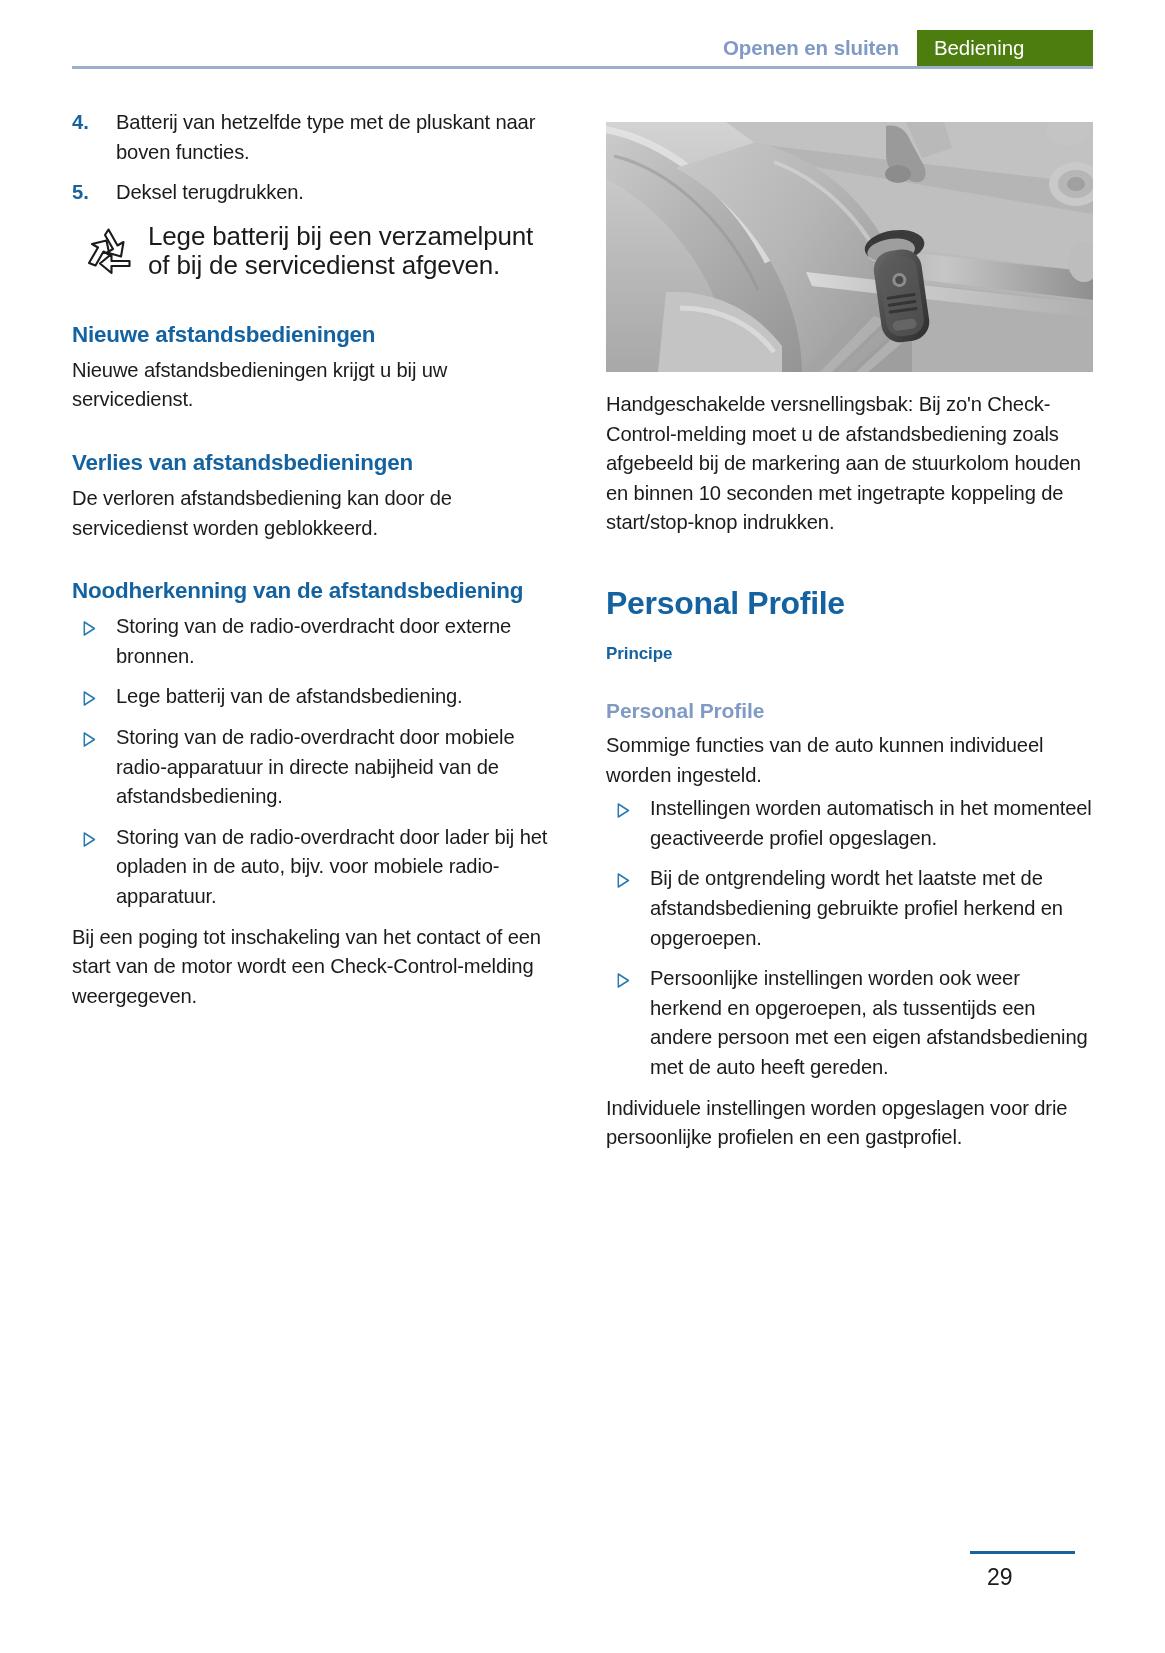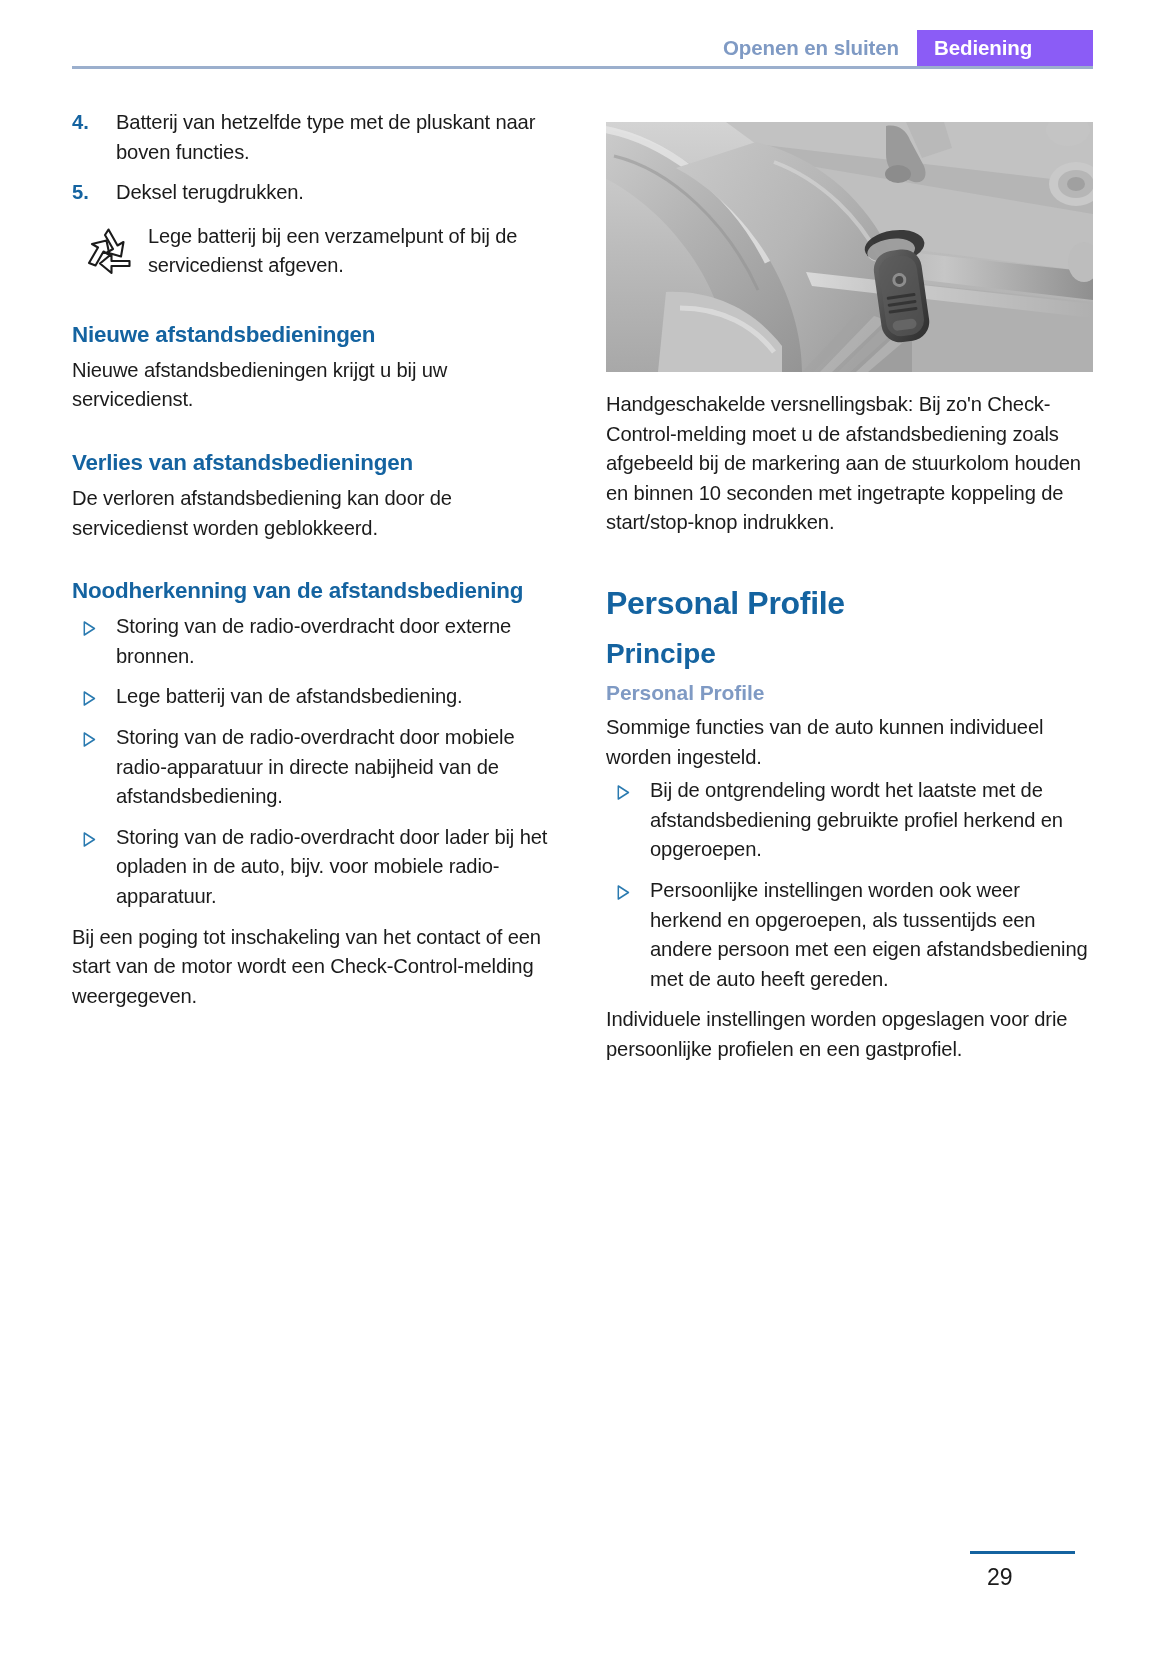--- a/index.html
+++ b/index.html
@@ -32,24 +32,24 @@
   .header-chapter {
     color: #7f9ac4;
     font-size: 20.5px;
     font-weight: bold;
     letter-spacing: -0.1px;
     display: flex;
     align-items: center;
     padding-right: 18px;
   }
   .header-section {
-    background: #8b5cf6;
+    background: #4d7c0f;
     color: #ffffff;
     font-size: 20.5px;
-    font-weight: bold;
+    font-weight: normal;
     letter-spacing: -0.1px;
     display: flex;
     align-items: center;
     padding: 0 15px 0 17px;
     min-width: 176px;
   }
   .header-rule {
     margin-top: 0px;
     height: 2.5px;
     background: #9bafcd;
@@ -88,25 +88,25 @@
     color: #1463a0;
     font-size: 32px;
     font-weight: bold;
     line-height: 38px;
     letter-spacing: -0.3px;
     margin-top: 46px;
     margin-bottom: 18px;
   }
   h3.heading-sub {
     color: #1463a0;
-    font-size: 28px;
+    font-size: 17px;
     font-weight: bold;
     line-height: 27px;
     letter-spacing: -0.1px;
-    margin-bottom: 12px;
+    margin-bottom: 30px;
   }
   h3.heading-light {
     color: #7f9ac4;
     font-size: 21px;
     font-weight: bold;
     line-height: 28px;
     letter-spacing: -0.1px;
     margin-bottom: 6px;
   }
   h2.heading-light-big {
@@ -145,21 +145,21 @@
     margin-top: 14px;
     margin-bottom: 4px;
   }
   .recycle-icon {
     width: 76px;
     flex: 0 0 76px;
     padding-left: 6px;
     padding-top: 3px;
   }
   .recycle-text {
-    font-size: 20px;
+    font-size: 26px;
     line-height: 29.6px;
     letter-spacing: -0.15px;
     flex: 1;
   }
 
   
   ul.triangle-list { list-style: none; margin-top: 4px; }
   ul.triangle-list li {
     display: flex;
     margin-bottom: 11px;
@@ -396,20 +396,28 @@
     <h3 class="heading-light">Personal Profile</h3>
     <p class="body">Sommige functies van de auto kunnen individueel worden ingesteld.</p>
 
     <ul class="triangle-list">
       <li>
         <span class="tri">
           <svg width="13" height="15" viewBox="0 0 13 15">
               <path d="M1.3 1 L11.4 7.5 L1.3 14 Z" fill="none" stroke="#2a7ab0" stroke-width="1.5" stroke-linejoin="round"></path>
             </svg>
         </span>
+        <span class="tri-text">Instellingen worden automatisch in het momenteel geactiveerde profiel opgeslagen.</span>
+      </li>
+      <li>
+        <span class="tri">
+          <svg width="13" height="15" viewBox="0 0 13 15">
+              <path d="M1.3 1 L11.4 7.5 L1.3 14 Z" fill="none" stroke="#2a7ab0" stroke-width="1.5" stroke-linejoin="round"></path>
+            </svg>
+        </span>
         <span class="tri-text">Bij de ontgrendeling wordt het laatste met de afstandsbediening gebruikte profiel herkend en opgeroepen.</span>
       </li>
       <li>
         <span class="tri">
           <svg width="13" height="15" viewBox="0 0 13 15">
               <path d="M1.3 1 L11.4 7.5 L1.3 14 Z" fill="none" stroke="#2a7ab0" stroke-width="1.5" stroke-linejoin="round"></path>
             </svg>
         </span>
         <span class="tri-text">Persoonlijke instellingen worden ook weer herkend en opgeroepen, als tussentijds een andere persoon met een eigen afstandsbediening met de auto heeft gereden.</span>
       </li>

